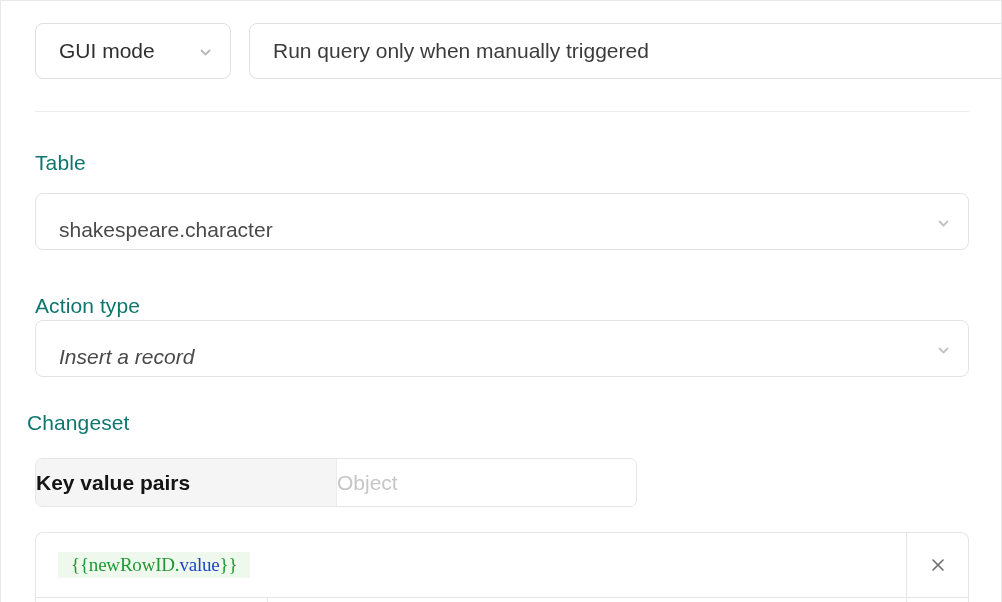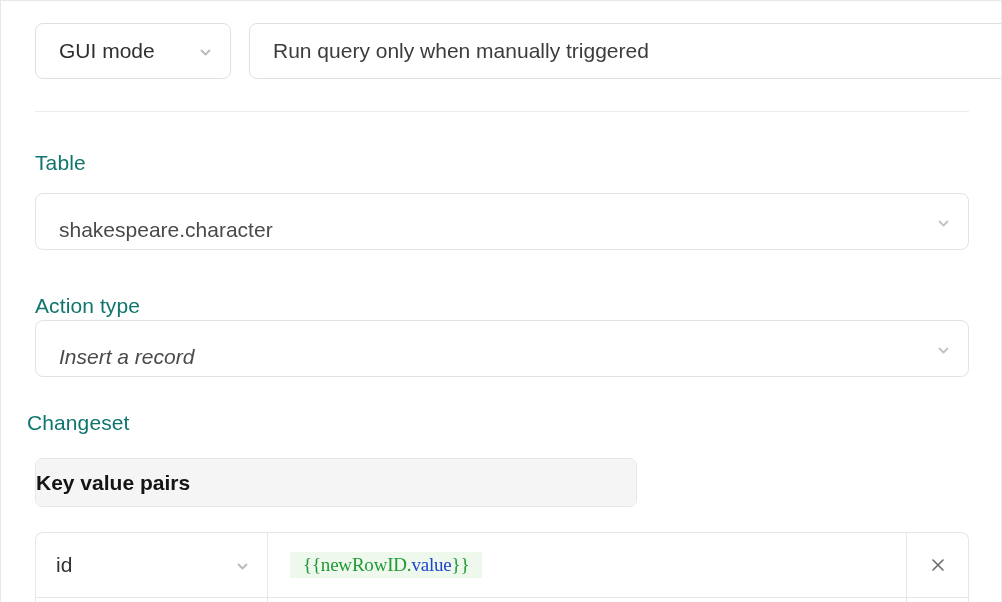--- a/index.html
+++ b/index.html
@@ -266,32 +266,27 @@
       </svg>
     </span>
   </div>
 
   <div id="label-changeset" class="field-label">Changeset</div>
 
   <div id="changeset-toggle">
     <div class="seg active">
       <span>Key value pairs</span>
     </div>
+    <div class="seg inactive">
+      <span>Object</span>
+    </div>
   </div>
 
   <div id="changeset-rows">
     <div class="cs-row first">
-      <div class="cs-key">
-        <span>id</span>
-        <span class="chev">
-          <svg width="13" height="13" viewBox="0 0 13 13">
-            <path d="M2.5 4.5 L6.5 8.5 L10.5 4.5" fill="none" stroke="#b9b9b9" stroke-width="1.8" stroke-linecap="round" stroke-linejoin="round"></path>
-          </svg>
-        </span>
-      </div>
       <div class="cs-value">
         <span class="code-chip"><span class="tok-green">{{newRowID.</span><span class="tok-blue">value</span><span class="tok-green">}}</span></span>
       </div>
       <div class="cs-remove">
         <span>
           <svg width="18" height="18" viewBox="0 0 18 18">
             <path d="M4 4 L14 14 M14 4 L4 14" fill="none" stroke="#6b6b6b" stroke-width="1.6" stroke-linecap="round"></path>
           </svg>
         </span>
       </div>

